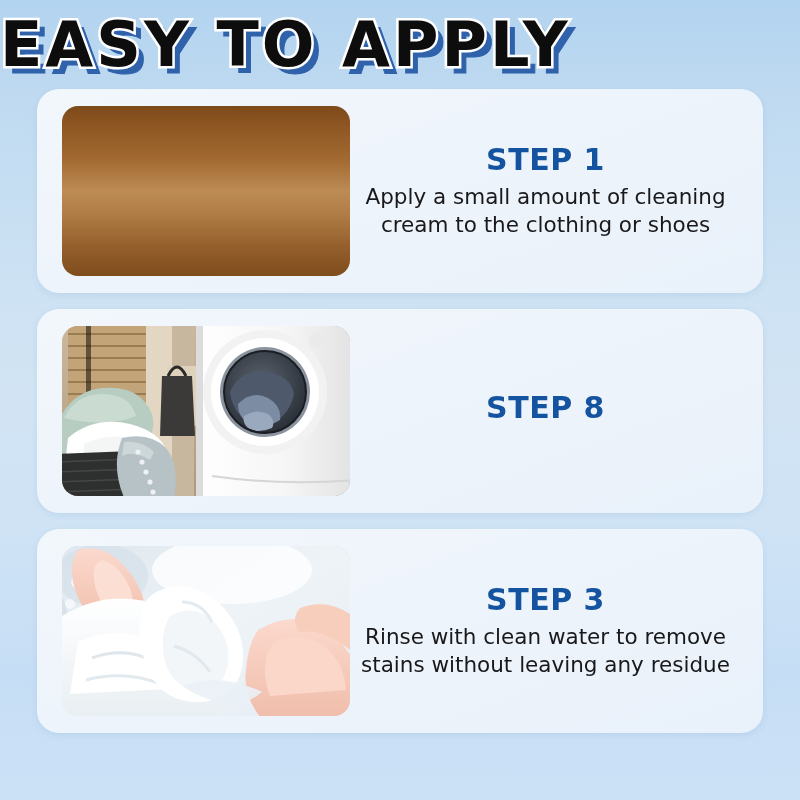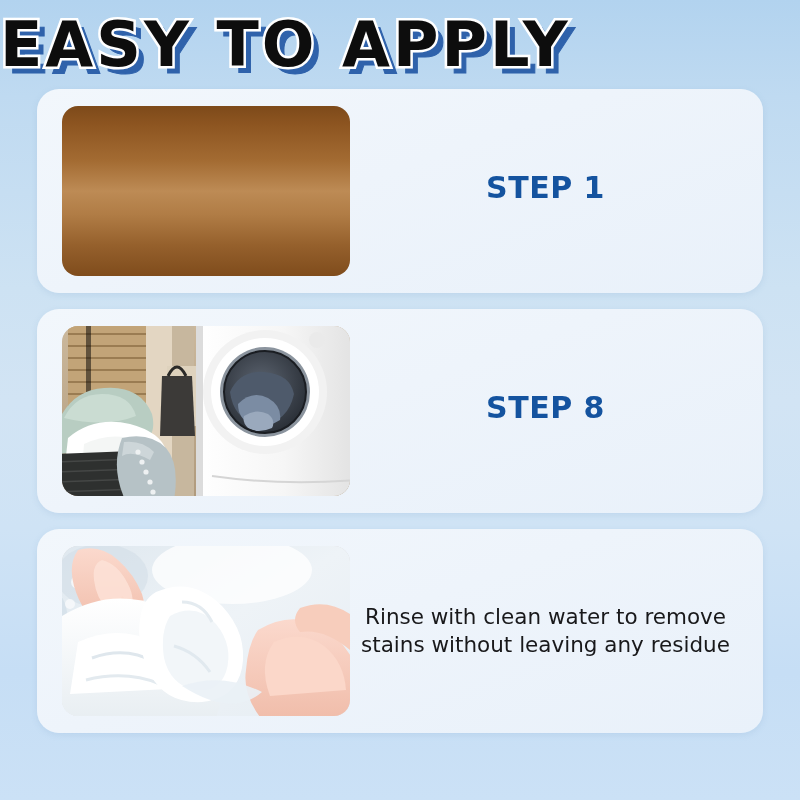--- a/index.html
+++ b/index.html
@@ -131,20 +131,21 @@
 </div>
 
 <div class="cards">
 
   <div class="card">
     <div class="thumb">
       <div class="swatch"></div>
     </div>
     <div class="textcol">
       <div class="step-title">STEP 1</div>
+      <div class="step-desc">Apply a small amount of cleaning cream to the clothing or shoes</div>
     </div>
   </div>
 
   <div class="card">
     <div class="thumb">
       <svg viewBox="0 0 288 170" preserveAspectRatio="xMidYMid slice">
         <defs>
           <linearGradient id="wallg" x1="0" y1="0" x2="0" y2="1">
             <stop offset="0" stop-color="#cbb89c"></stop>
               <stop offset="1" stop-color="#b09a7c"></stop>
@@ -266,17 +267,18 @@
         <path d="M112 100 q22 6 36 26" fill="none" stroke="#e1e9ef" stroke-width="3"></path>
 
         <path d="M196 84 q30 -18 58 -6 q26 12 40 42 l0 56 l-92 0 q-22 -26 -18 -52 q2 -26 12 -40 Z" fill="url(#skin)"></path>
         <path d="M212 96 q28 -12 50 4 q20 16 22 44 l-76 6 q-12 -32 4 -54 Z" fill="#fbd7c9"></path>
         <path d="M238 62 q26 -10 50 6 l0 36 q-26 -22 -50 -18 q-10 -12 0 -24 Z" fill="#f7cdbc"></path>
 
         <path d="M120 140 q40 -14 80 6 q-30 26 -80 -6 Z" fill="#eaf1f6" opacity=".9"></path>
       </svg>
     </div>
     <div class="textcol">
+      <div class="step-title">STEP 3</div>
       <div class="step-desc">Rinse with clean water to remove stains without leaving any residue</div>
     </div>
   </div>
 
 </div>
 
 </body></html>

